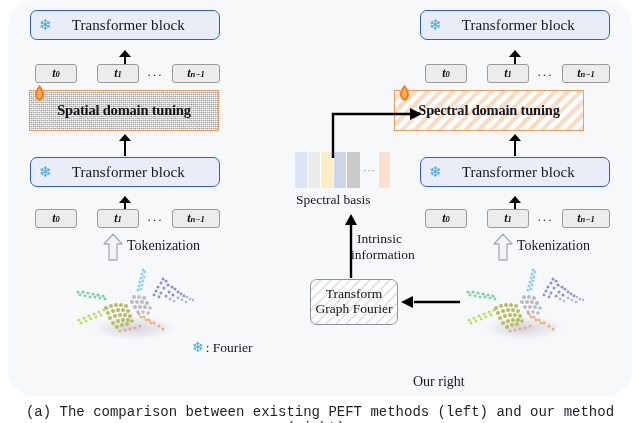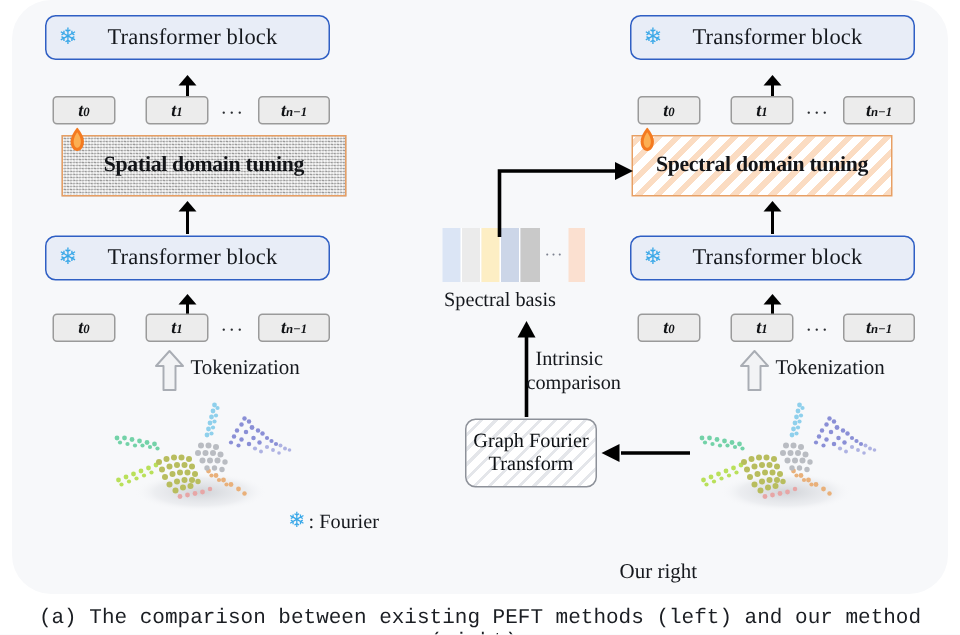--- a/index.html
+++ b/index.html
@@ -68,21 +68,20 @@
     position: relative;
     z-index: 3;
     letter-spacing: -.2px;
   }
   .tuning.spatial {
     background-color: #c9c9c9;
     background-image:
       repeating-linear-gradient(0deg, rgba(255,255,255,.55) 0 1px, rgba(0,0,0,.10) 1px 2px),
       repeating-linear-gradient(90deg, rgba(255,255,255,.50) 0 1px, rgba(0,0,0,.09) 1px 2px),
       repeating-linear-gradient(45deg, rgba(0,0,0,.07) 0 1px, rgba(255,255,255,.25) 1px 3px);
-    margin-left: 12px;
   }
   .tuning.spectral {
     background-color: #ffffff;
     background-image: repeating-linear-gradient(-45deg,
         #fbdcc2 0px, #fbdcc2 4px,
         #ffffff 4px, #ffffff 9px);
   }
   .flame {
     position: absolute;
     left: 3px; top: -6px;
@@ -427,21 +426,21 @@
   <div class="chip" style="left:487px; top:64px; width:42px;">
     <span>t</span>
       <sub>1</sub>
   </div>
   <div class="dots" style="left:537px; top:67px;">···</div>
   <div class="chip" style="left:562px; top:64px; width:48px;">
     <span>t</span>
       <sub>n−1</sub>
   </div>
 
-  <div class="tuning spectral" style="left:421px; top:90px; width:174px;">
+  <div class="tuning spectral" style="left:394px; top:90px; width:190px;">
     <svg class="flame" viewBox="0 0 14 18">
       <path d="M7 0 C7 0 2 5.5 2 10.5 C2 14.6 4.3 17.6 7 17.6 C9.7 17.6 12 14.6 12 10.5 C12 5.5 7 0 7 0 Z" fill="#f47a20"></path>
       <path d="M7 3.5 C7 3.5 4.3 7 4.3 10.6 C4.3 13.1 5.5 15.1 7 15.1 C8.5 15.1 9.7 13.1 9.7 10.6 C9.7 7 7 3.5 7 3.5 Z" fill="#fcaf52"></path>
     </svg>
     <span class="label">Spectral domain tuning</span>
   </div>
 
   <div class="varrow" style="left:509px; top:134px; height:22px;">
     <div class="head"></div>
     <div class="shaft" style="height:18px;"></div>
@@ -633,26 +632,26 @@
   <svg class="abs" style="left:330px; top:100px; width:96px; height:60px;" viewBox="0 0 96 60">
     <path d="M3 58 L3 14 L80 14" fill="none" stroke="#000" stroke-width="2.4"></path>
     <path d="M80 8 L92 14 L80 20 Z" fill="#000"></path>
   </svg>
 
   <svg class="abs" style="left:344px; top:214px; width:14px; height:64px;" viewBox="0 0 14 64">
     <path d="M7 64 L7 10" fill="none" stroke="#000" stroke-width="2.4"></path>
     <path d="M1 11 L7 0 L13 11 Z" fill="#000"></path>
   </svg>
   <div class="txt" style="left:357px; top:231px; font-size:13.5px; line-height:1.12;"><span>Intrinsic</span></div>
-  <div class="txt" style="left:351px; top:247px; font-size:13.5px; line-height:1.12;"><span>comparison</span></div>
+  <div class="txt" style="left:351px; top:247px; font-size:13.5px; line-height:1.12;"><span>information</span></div>
 
   <div class="gft" style="left:310px; top:279px; width:88px; height:46px;">
     <div class="inner">
+      <div>Transform</div>
       <div>Graph Fourier</div>
-      <div>Transform</div>
     </div>
   </div>
 
   <svg class="abs" style="left:400px; top:294px; width:62px; height:16px;" viewBox="0 0 62 16">
     <path d="M60 8 L14 8" fill="none" stroke="#000" stroke-width="2.4"></path>
     <path d="M13 2 L1 8 L13 14 Z" fill="#000"></path>
   </svg>
 
   <div class="legend" style="left:192px; top:340px;">
     <div class="item">

